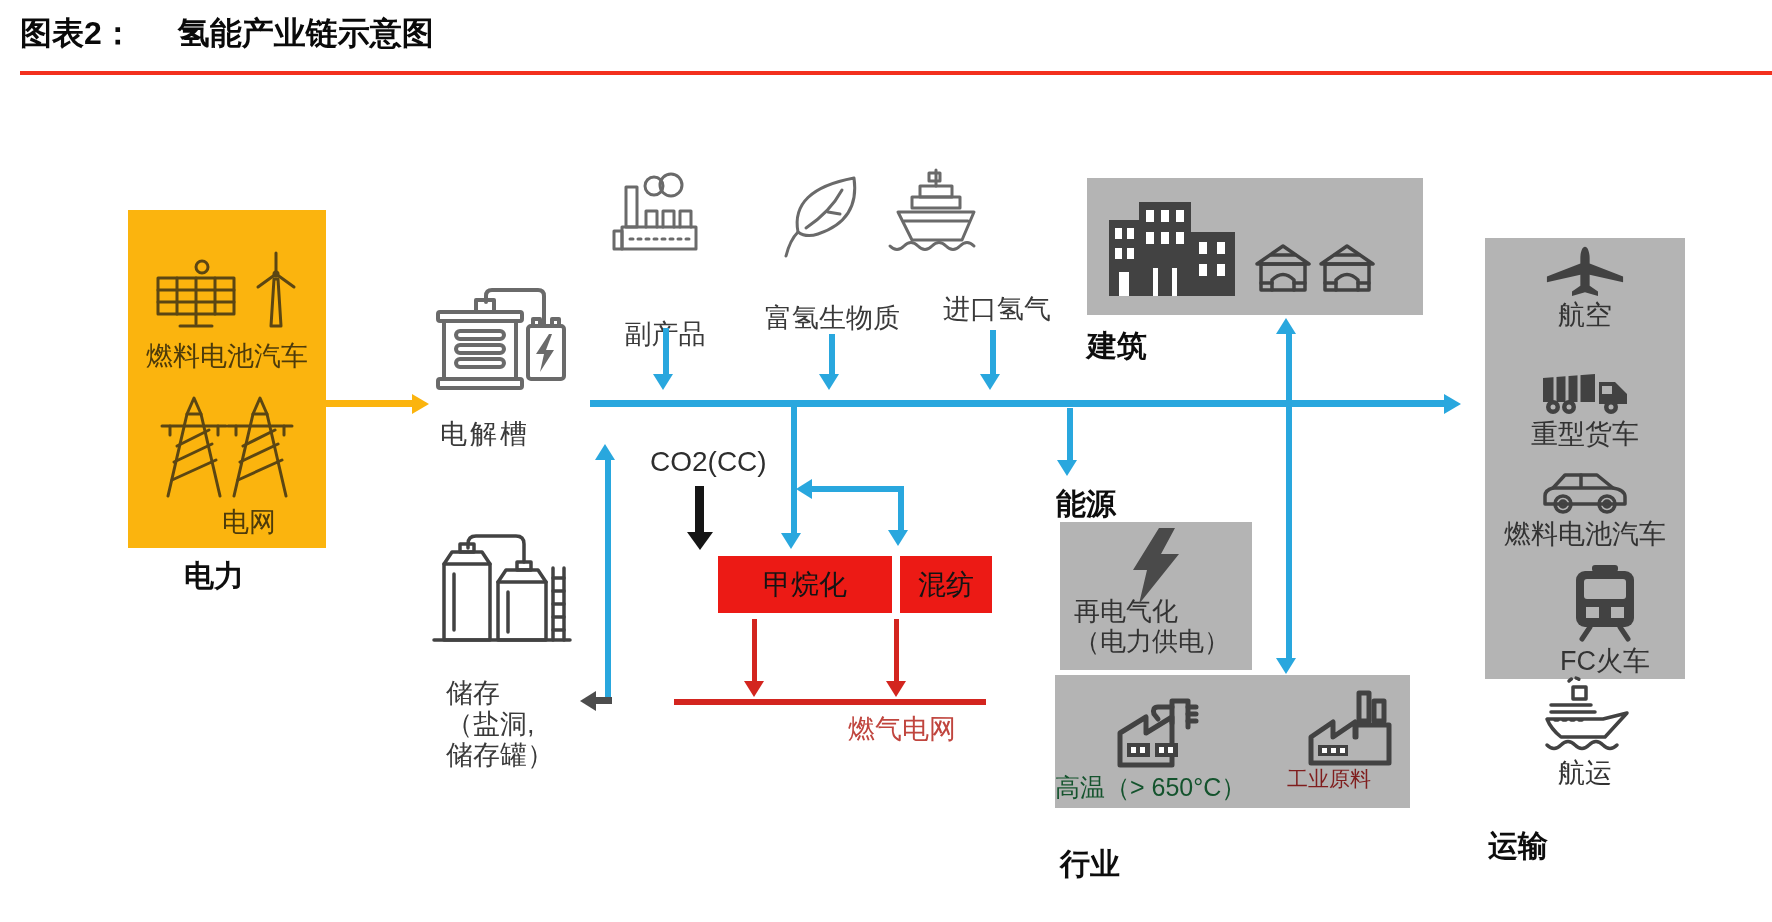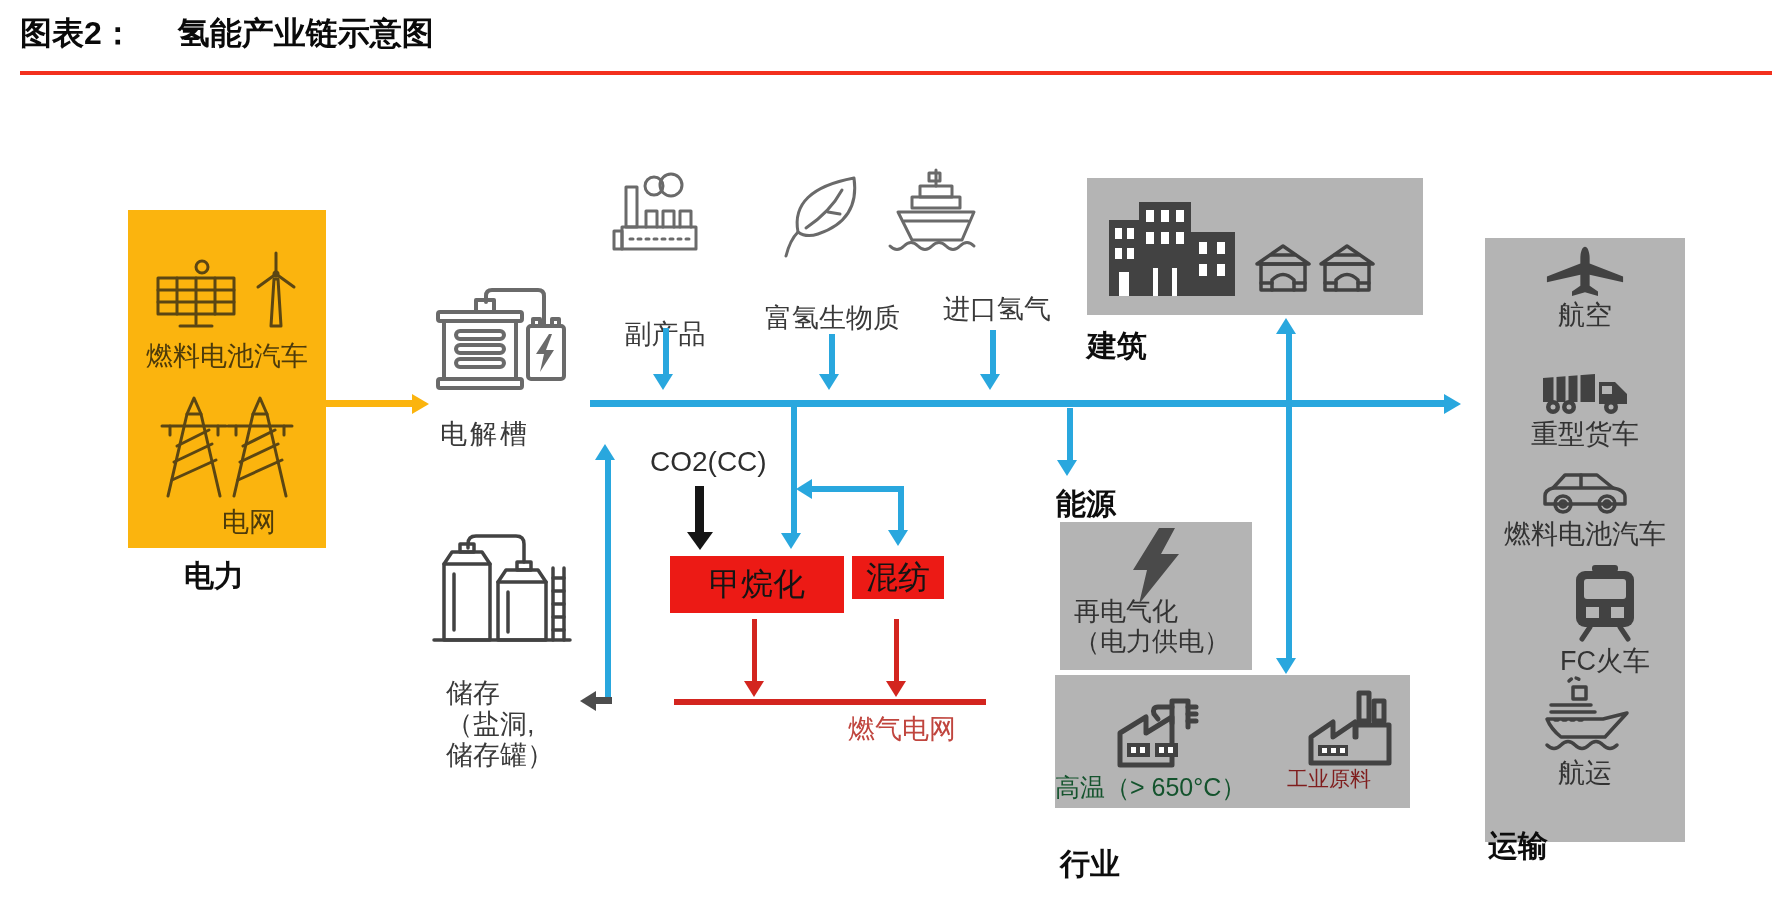--- a/index.html
+++ b/index.html
@@ -19,21 +19,21 @@
   .c-blue{color:var(--blue,#29a7de);}
   .c-yellow{color:var(--yellow,#fbb40e);}
   .c-redline{color:var(--red-line,#d3251f);}
   .c-black{color:#151515;}
   .c-dark{color:#4d4d4d;}
   
   .power-box{position:absolute;left:128px;top:210px;width:198px;height:338px;background:var(--yellow,#fbb40e);
              display:flex;flex-direction:column;align-items:center;}
   .gray-box{position:absolute;background:var(--gray-box,#b4b4b4);}
   .red-box{position:absolute;background:var(--red-box,#ec1a15);display:flex;align-items:center;justify-content:center;
-           font-size:32px;color:#141414;}
+           font-size:28px;color:#141414;margin-left:48px;}
   .sec-label{position:absolute;font-size:30px;font-weight:bold;color:#0d0d0d;white-space:nowrap;}
   .item-label{position:absolute;font-size:27px;color:#3a3a3a;white-space:nowrap;}
   .center{text-align:center;}
   .power-text{font-size:27px;color:#4d3b0b;}
   
   svg.icon{position:absolute;overflow:visible;}
   svg.icon .st{fill:none;stroke-linecap:round;stroke-linejoin:round;}
   .ic-brown .st{stroke:#5b4613;stroke-width:3;}
   .ic-ol .st{stroke:var(--icon-outline,#6a6a6a);stroke-width:3;}
   .ic-ol4 .st{stroke:var(--icon-outline,#6a6a6a);stroke-width:4;}
@@ -199,21 +199,21 @@
   <div class="ah ah-down big c-black" style="left:687px;top:532px;"></div>
 
   <div class="stem c-blue" style="left:812px;top:486px;width:92px;height:6px;"></div>
   <div class="ah ah-left c-blue" style="left:796px;top:479px;"></div>
   <div class="stem c-blue" style="left:898px;top:486px;width:6px;height:46px;"></div>
   <div class="ah ah-down c-blue" style="left:888px;top:530px;"></div>
 
   <div class="red-box" style="left:670px;top:556px;width:174px;height:57px;">
     <span>甲烷化</span>
   </div>
-  <div class="red-box" style="left:852px;top:556px;width:92px;height:43px;">
+  <div class="red-box" style="left:852px;top:556px;width:92px;height:57px;">
     <span>混纺</span>
   </div>
 
   <div class="stem c-redline" style="left:752px;top:619px;width:5px;height:64px;"></div>
   <div class="ah ah-down c-redline" style="left:744px;top:681px;"></div>
   <div class="stem c-redline" style="left:894px;top:619px;width:5px;height:64px;"></div>
   <div class="ah ah-down c-redline" style="left:886px;top:681px;"></div>
   <div class="stem c-redline" style="left:674px;top:699px;width:312px;height:6px;"></div>
   <div class="item-label" style="left:848px;top:711px;color:var(--gas-text,#c0453e);">燃气电网</div>
 
@@ -298,21 +298,21 @@
       <rect class="fil" x="13" y="56" width="30" height="11"></rect>
       <rect class="fw" x="17" y="59" width="5" height="5"></rect>
         <rect class="fw" x="26" y="59" width="5" height="5"></rect>
         <rect class="fw" x="35" y="59" width="5" height="5"></rect>
     </svg>
     <div style="position:absolute;left:0;top:96px;font-size:25px;color:#14532d;white-space:nowrap;">高温（&gt; 650°C）</div>
     <div style="position:absolute;left:232px;top:90px;font-size:21px;color:#7f1d1d;white-space:nowrap;">工业原料</div>
   </div>
   <div class="sec-label" style="left:1060px;top:828px;margin-top:16px;">行业</div>
 
-  <div class="gray-box" style="left:1485px;top:238px;width:200px;height:604px;">
+  <div class="gray-box" style="left:1485px;top:238px;width:200px;height:441px;">
 
     <div class="t-item" style="top:7px;">
       <svg class="icon" width="86" height="52" viewBox="0 0 86 56">
         <path fill="var(--icon-dark,#424242)" d="M43 2 C46 2 48 8 48 14 V20 L84 34 V40 L48 32 V44 L57 50 V55 L43 51 L29 55 V50 L38 44 V32 L2 40 V34 L38 20 V14 C38 8 40 2 43 2 Z"></path>
       </svg>
       <div class="t-label">航空</div>
     </div>
 
     <div class="t-item" style="top:130px;">
       <svg class="icon" width="92" height="48" viewBox="0 0 92 48">

